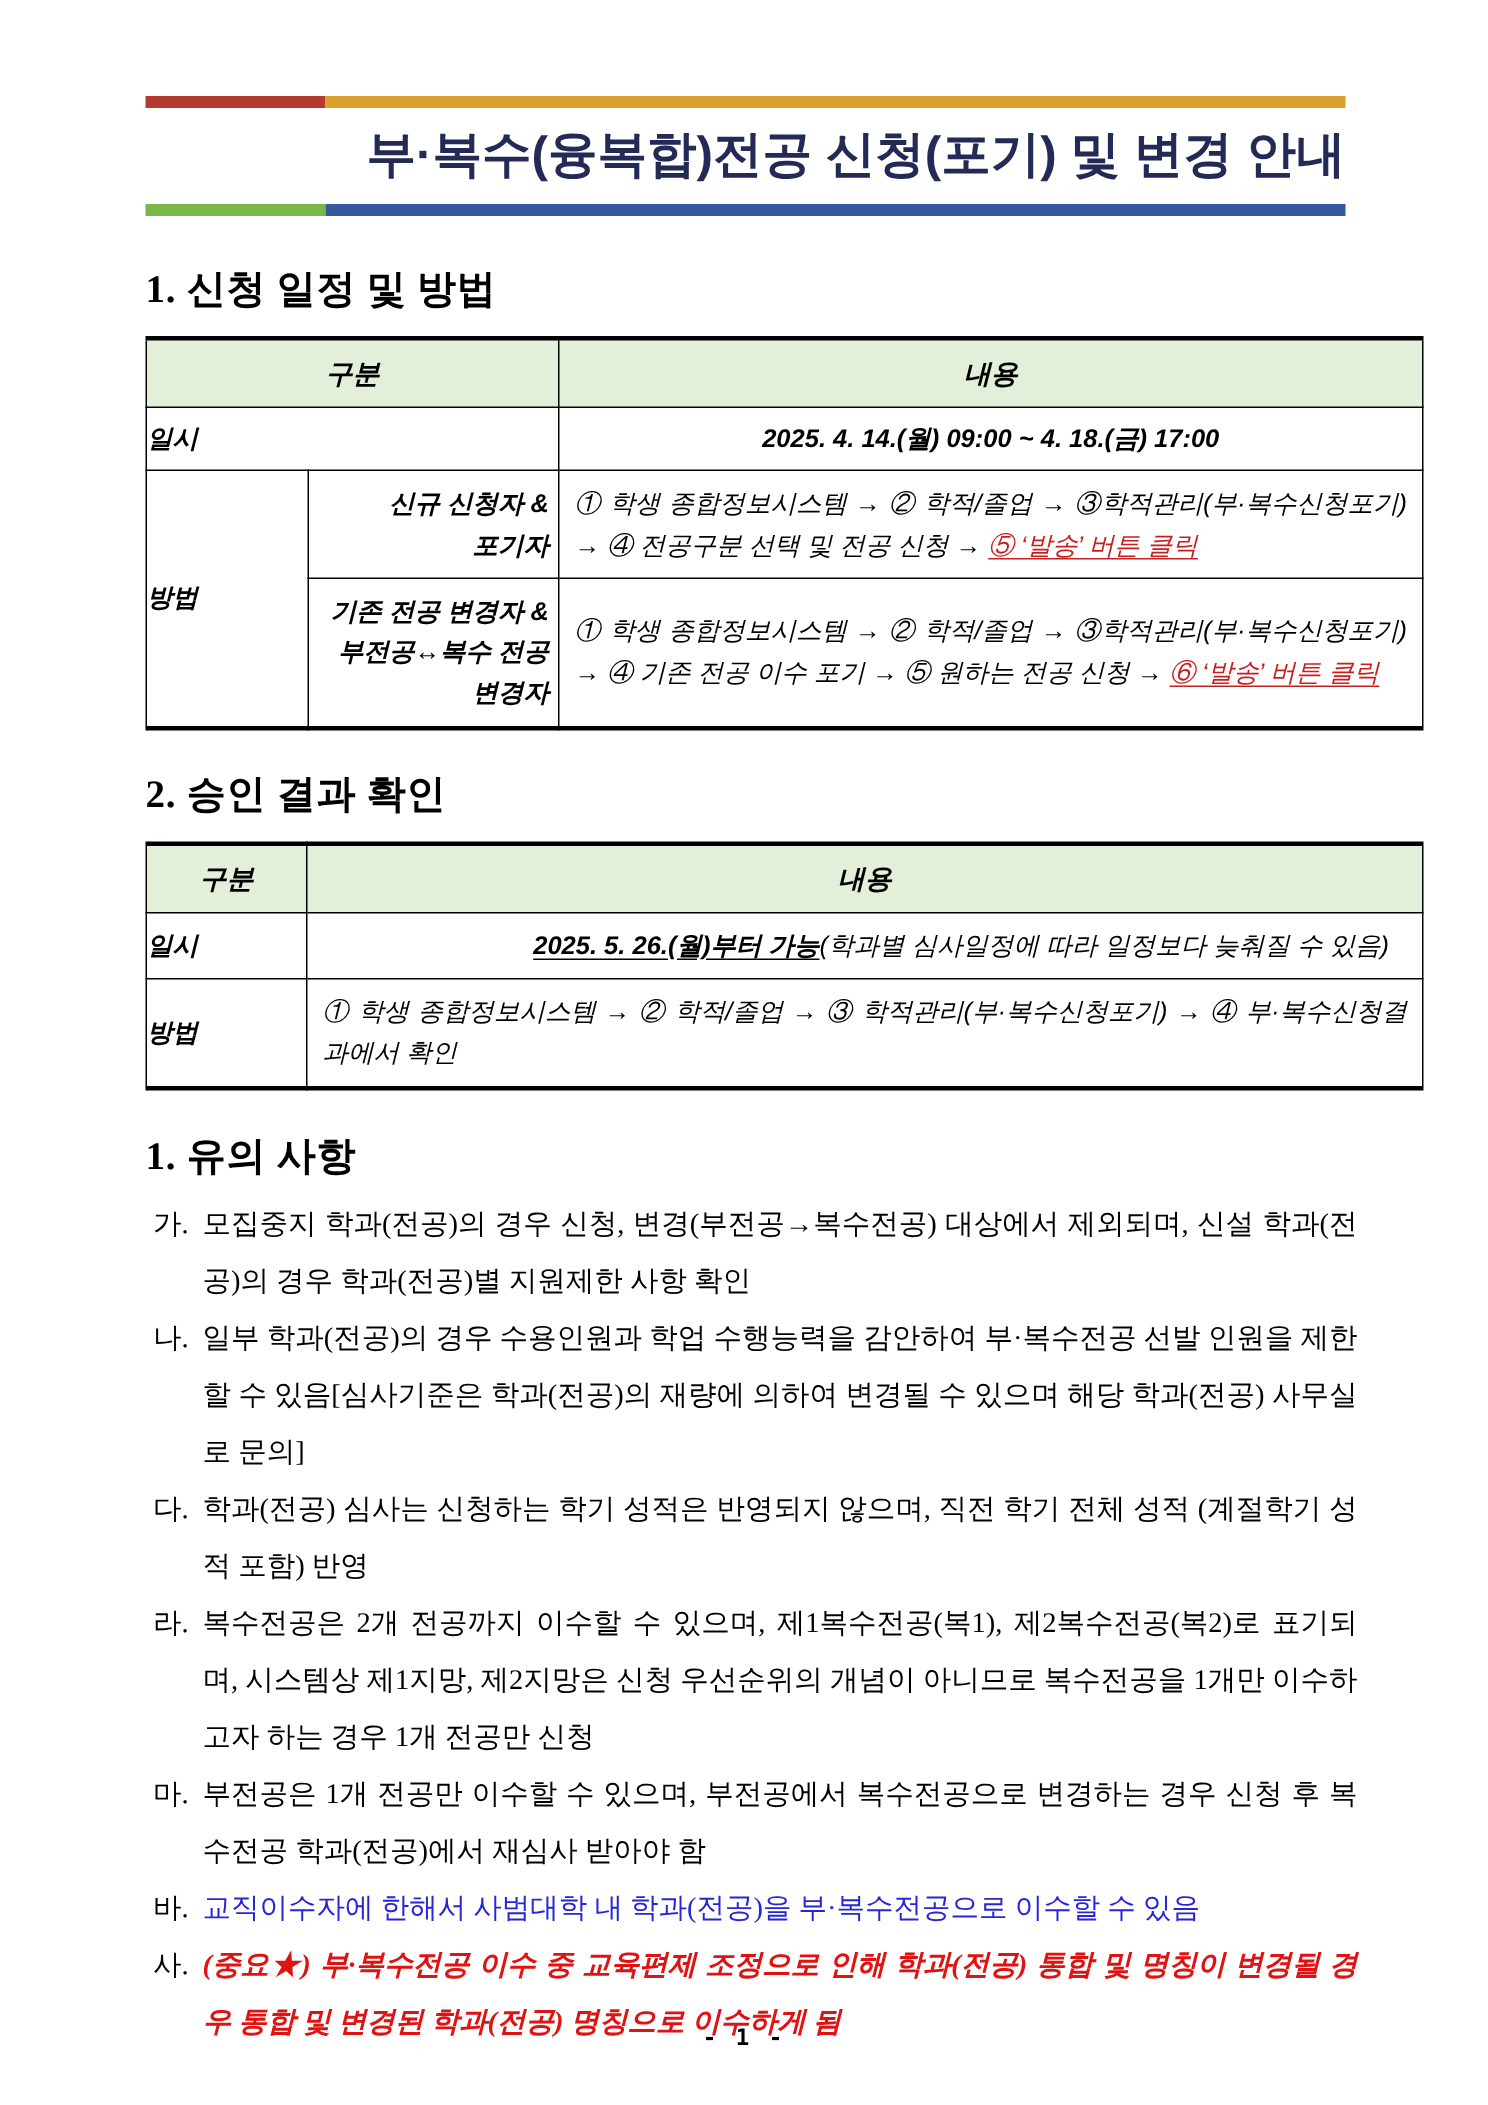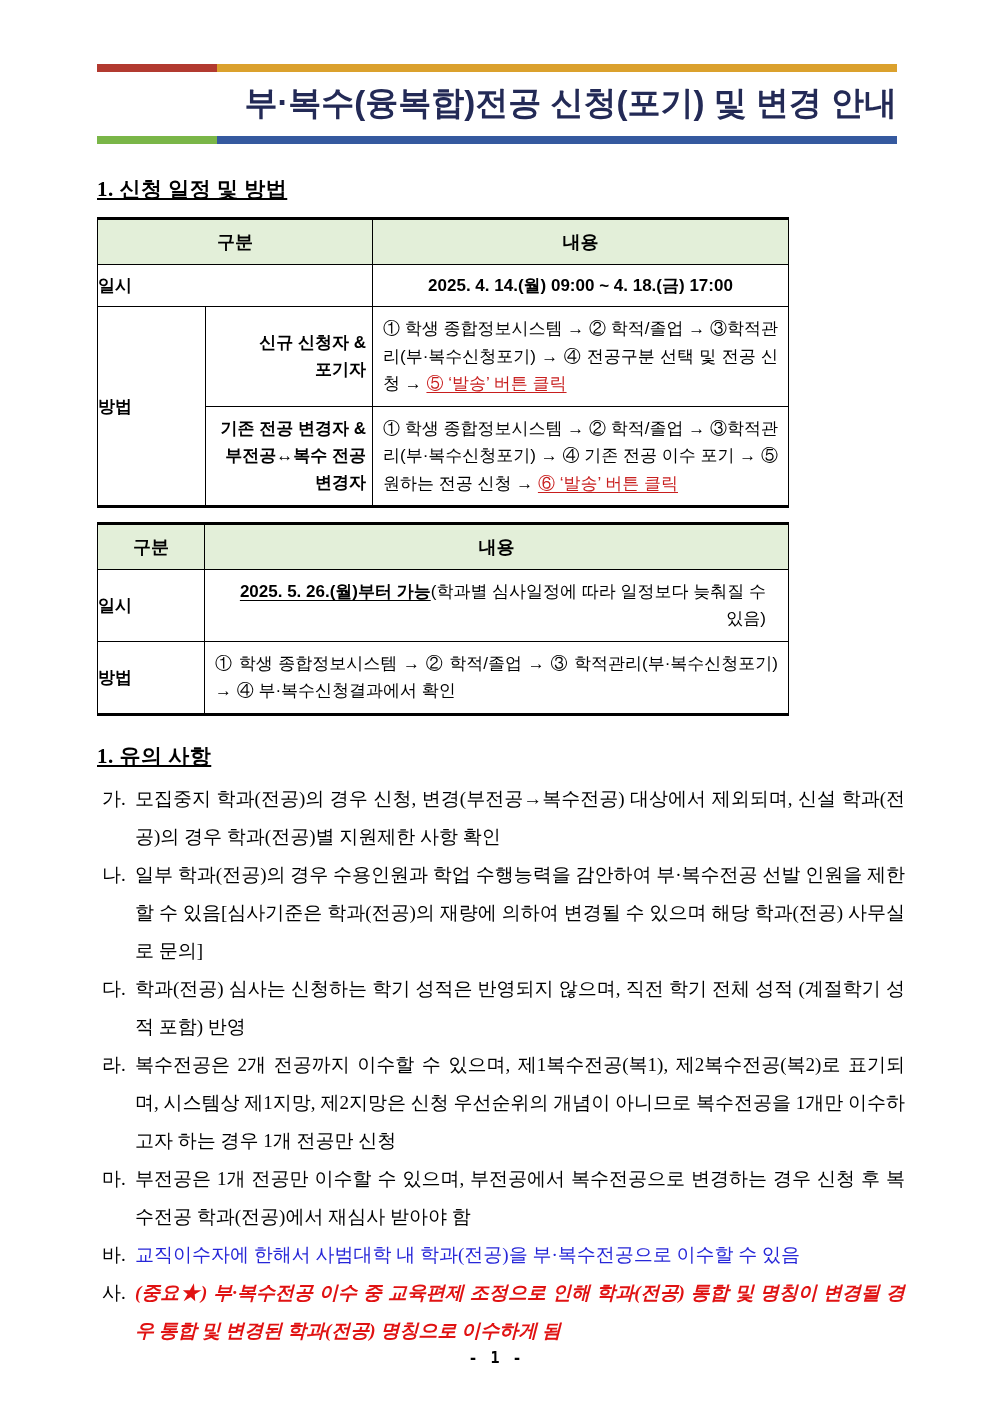--- a/index.html
+++ b/index.html
@@ -24,32 +24,31 @@
   .bar-bottom .seg1 { width:120px; background:#7ab648; }
   .bar-bottom .seg2 { flex:1; background:#35599f; }
   .doc-title {
     width:800px; text-align:right; color:#232a56;
     font-family:"Liberation Sans", sans-serif; font-weight:900;
     font-size:33px; letter-spacing:0px; padding:9px 0 10px 0;
     white-space:nowrap;
   }
   
   .sec-heading {
-    font-size:21px; font-weight:bold; letter-spacing:0.5px;
+    font-size:26px; font-weight:bold; letter-spacing:0.5px;
     font-family:"Liberation Serif", serif;
-    text-decoration:underline;
   }
   .sec1-heading { margin-top:31px; }
   .sec2-heading { margin-top:25px; }
   .sec3-heading { margin-top:26px; }
   
   table.info {
-    width:692px; border-collapse:collapse; margin-top:14px;
+    width:852px; border-collapse:collapse; margin-top:14px;
     font-family:"Liberation Sans", sans-serif; font-size:17px;
-    border-top:3px solid #000; border-bottom:3px solid #000;
+    border-top:3px solid #000; border-bottom:3px solid #000;font-style:italic;
   }
   table.info td { border:1px solid #000; vertical-align:middle; }
   table.info tr.header td {
     background:#e3efd9; font-weight:bold; text-align:center;
     height:46px; font-size:18px;
   }
   td.cat { text-align:left; font-weight:bold; }
   td.subcat { text-align:right; font-weight:bold; padding:8px 6px; word-break:keep-all; line-height:1.6; }
   td.steps { padding:8px 10px; line-height:1.62; text-align:justify; word-break:break-all; }
   td.dt-value { text-align:center; font-weight:bold; height:42px; }
@@ -107,20 +106,21 @@
       <td class="subcat t1-col2">신규 신청자 &amp; 포기자</td>
       <td class="steps"><span>① 학생 종합정보시스템 → ② 학적/졸업 → ③학적관리(부·복수신청포기) → ④ 전공구분 선택 및 전공 신청 → </span><span class="red-link">⑤ ‘발송’ 버튼 클릭</span></td>
     </tr>
     <tr>
       <td class="subcat t1-col2">기존 전공 변경자 &amp; 부전공↔복수 전공 변경자</td>
       <td class="steps"><span>① 학생 종합정보시스템 → ② 학적/졸업 → ③학적관리(부·복수신청포기) → ④ 기존 전공 이수 포기 → ⑤ 원하는 전공 신청 → </span><span class="red-link">⑥ ‘발송’ 버튼 클릭</span></td>
     </tr>
   </tbody>
     </table>
 
+  <div class="sec-heading sec2-heading">2. 승인 결과 확인</div>
 
   <table class="info">
     <tbody>
         <tr class="header">
       <td class="t2-col1">구분</td>
       <td>내용</td>
     </tr>
     <tr>
       <td class="cat">일시</td>
       <td class="dt-value2"><span class="emph-underline">2025. 5. 26.(월)부터 가능</span><span>(학과별 심사일정에 따라 일정보다 늦춰질 수 있음)</span></td>

